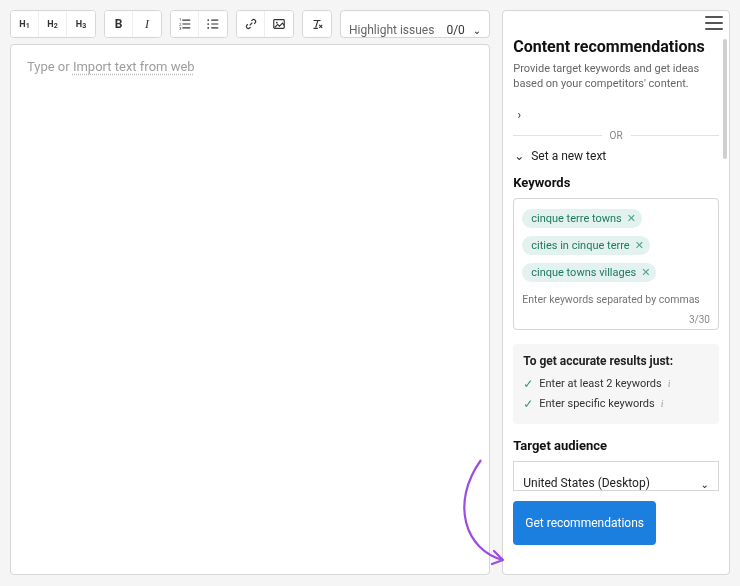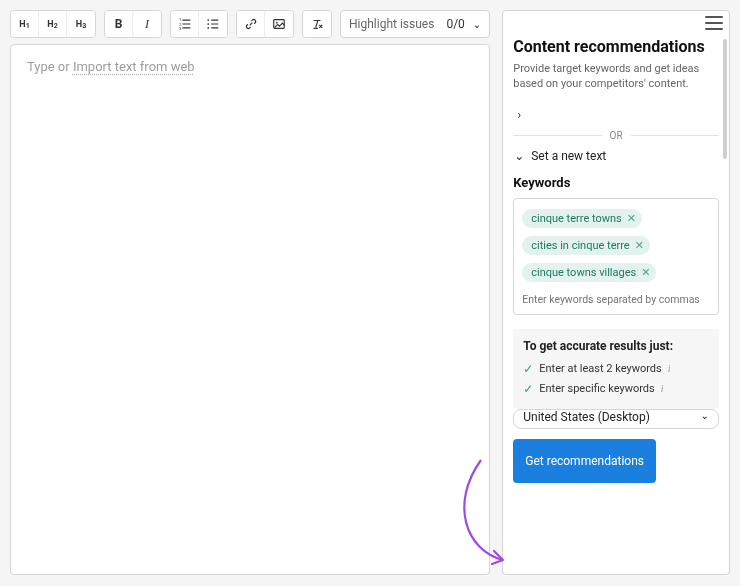--- a/index.html
+++ b/index.html
@@ -55,21 +55,21 @@
     .toolbar-btn:last-child { border-right: none; }
     .toolbar-btn.small { font-size: 9px; font-weight: 700; }
     .toolbar-btn.small .sub { font-size: 7px; font-weight: 700; margin-top: 4px; }
     .toolbar-btn svg { width: 14px; height: 14px; }
     .issues-select {
       border: 1px solid #d6d6d6;
       border-radius: 4px;
       background: #fff;
       height: 28px;
       display: flex;
-      align-items: center;
+      align-items: flex-end;
       padding: 0 8px;
       font-size: 12px;
       gap: 12px;
       cursor: pointer;
       flex: 1;
       justify-content: space-between;
       min-width: 0;
     }
     .issues-label { color: #666; white-space: nowrap; }
     .issues-count-wrap { display:flex; align-items:center; gap:8px; }
@@ -222,24 +222,24 @@
       align-items:center;
       gap:6px;
       font-size:11px;
       color:#333;
       padding:3px 0;
     }
     .tip-row .check { color:#28a36a; font-size:12px; }
     .tip-row .info { color:#999; font-size:10px; font-style:italic; font-family:serif; cursor:help; }
     .audience-select {
       border:1px solid #d6d6d6;
-      border-radius:8px;
-      height:20px;
+      border-radius:0;
+      height:30px;
       display:flex;
-      align-items:flex-start;
+      align-items:flex-end;
       justify-content:space-between;
       padding:0 9px;
       font-size:12px;
       color:#222;
       cursor:pointer;
     }
     .primary-btn {
       margin-top:10px;
       background:#1b7fe0;
       color:#fff;
@@ -397,36 +397,38 @@
             <span class="x">✕</span>
           </span>
         </div>
         <div>
           <span class="kw-chip">
             <span>cinque towns villages</span>
             <span class="x">✕</span>
           </span>
         </div>
         <input class="kw-input" placeholder="Enter keywords separated by commas" style="">
+        <div class="kw-counter">3/30</div>
       </div>
 
       <div class="tips-box">
         <div class="tips-title">To get accurate results just:</div>
         <div class="tip-row">
           <span class="check">✓</span>
           <span>Enter at least 2 keywords</span>
           <span class="info">i</span>
         </div>
         <div class="tip-row">
           <span class="check">✓</span>
           <span>Enter specific keywords</span>
           <span class="info">i</span>
         </div>
       </div>
 
+      <div class="section-label" style="margin-top:14px">Target audience</div>
 
       <div class="audience-select">
         <span>United States (Desktop)</span>
         <span class="chev-down">⌄</span>
       </div>
 
       <button class="primary-btn">Get recommendations</button>
     </div>
   </div>
 </div>

